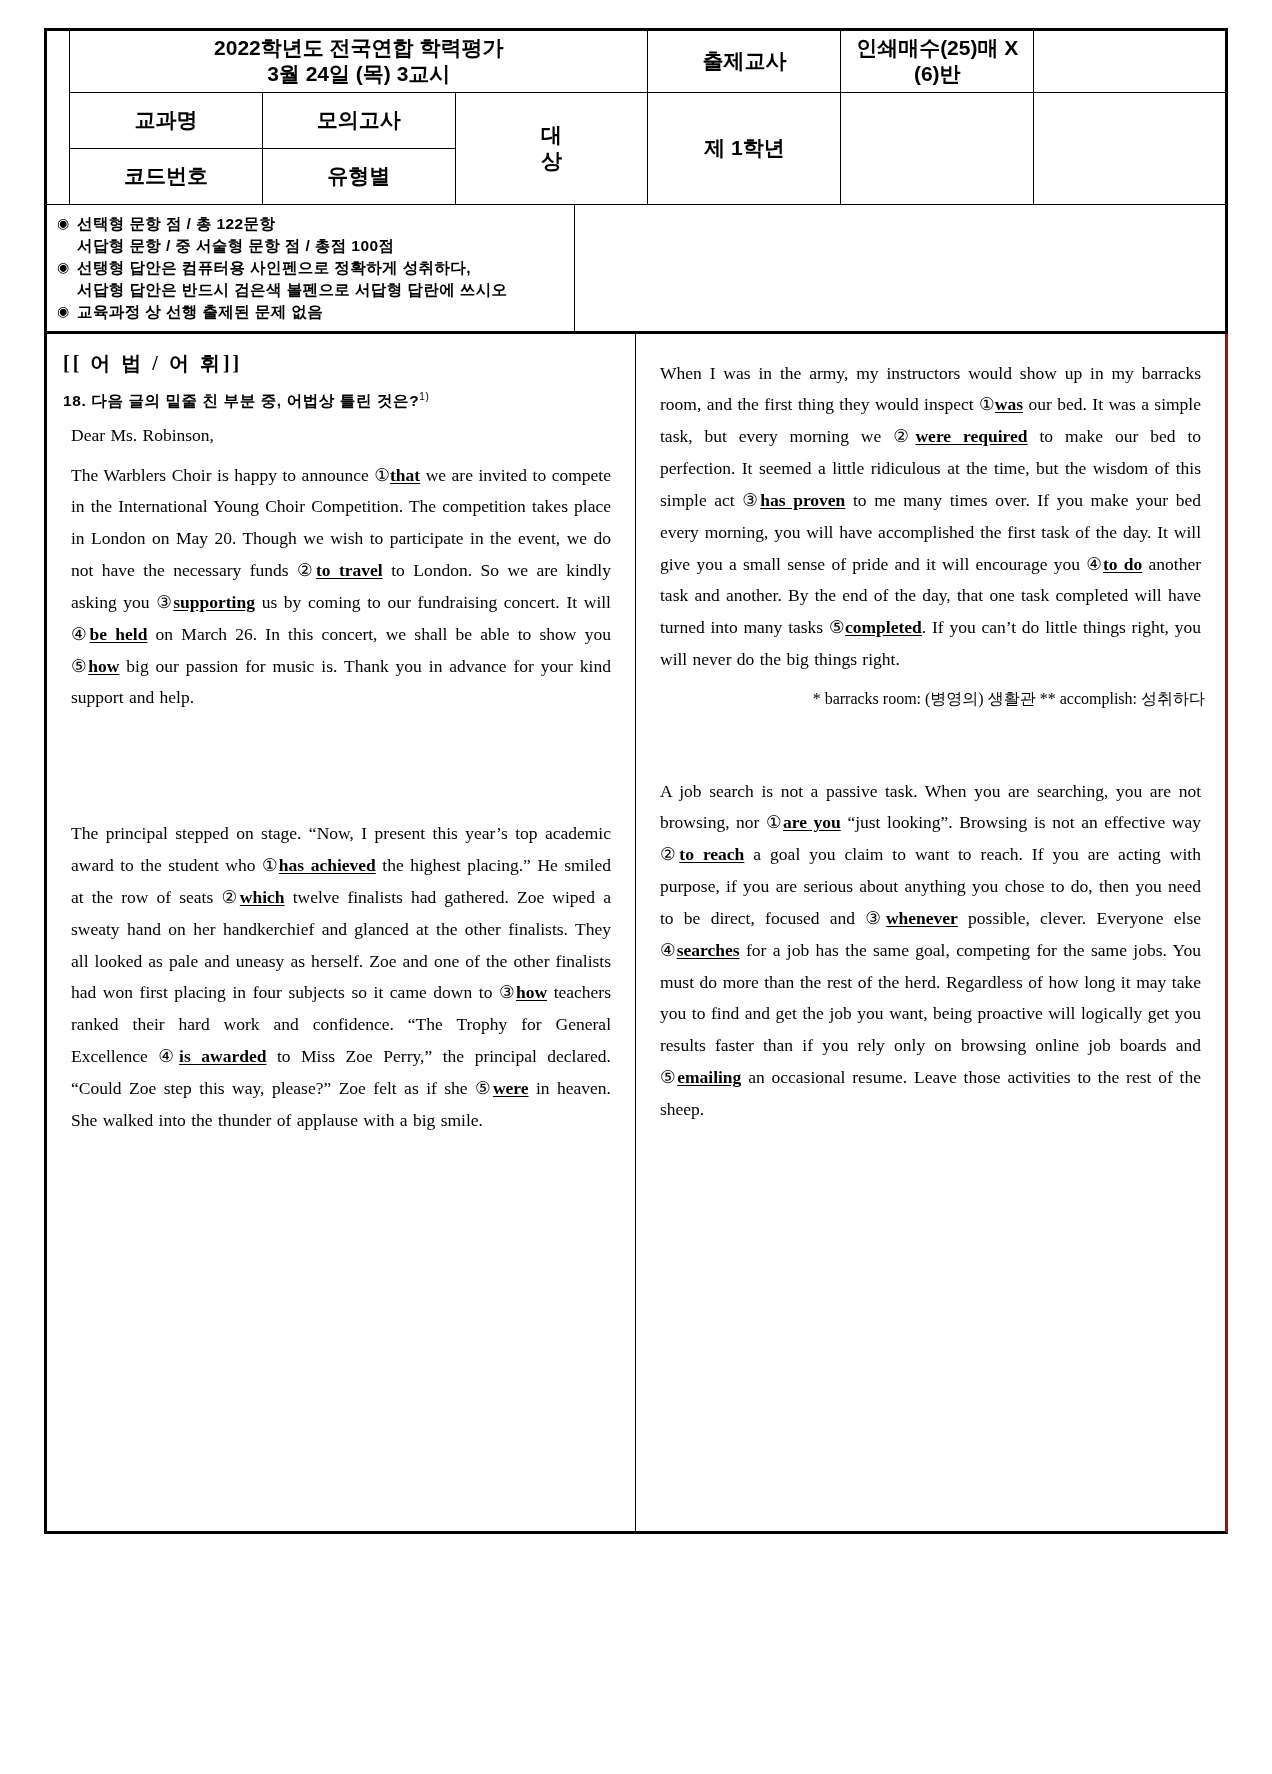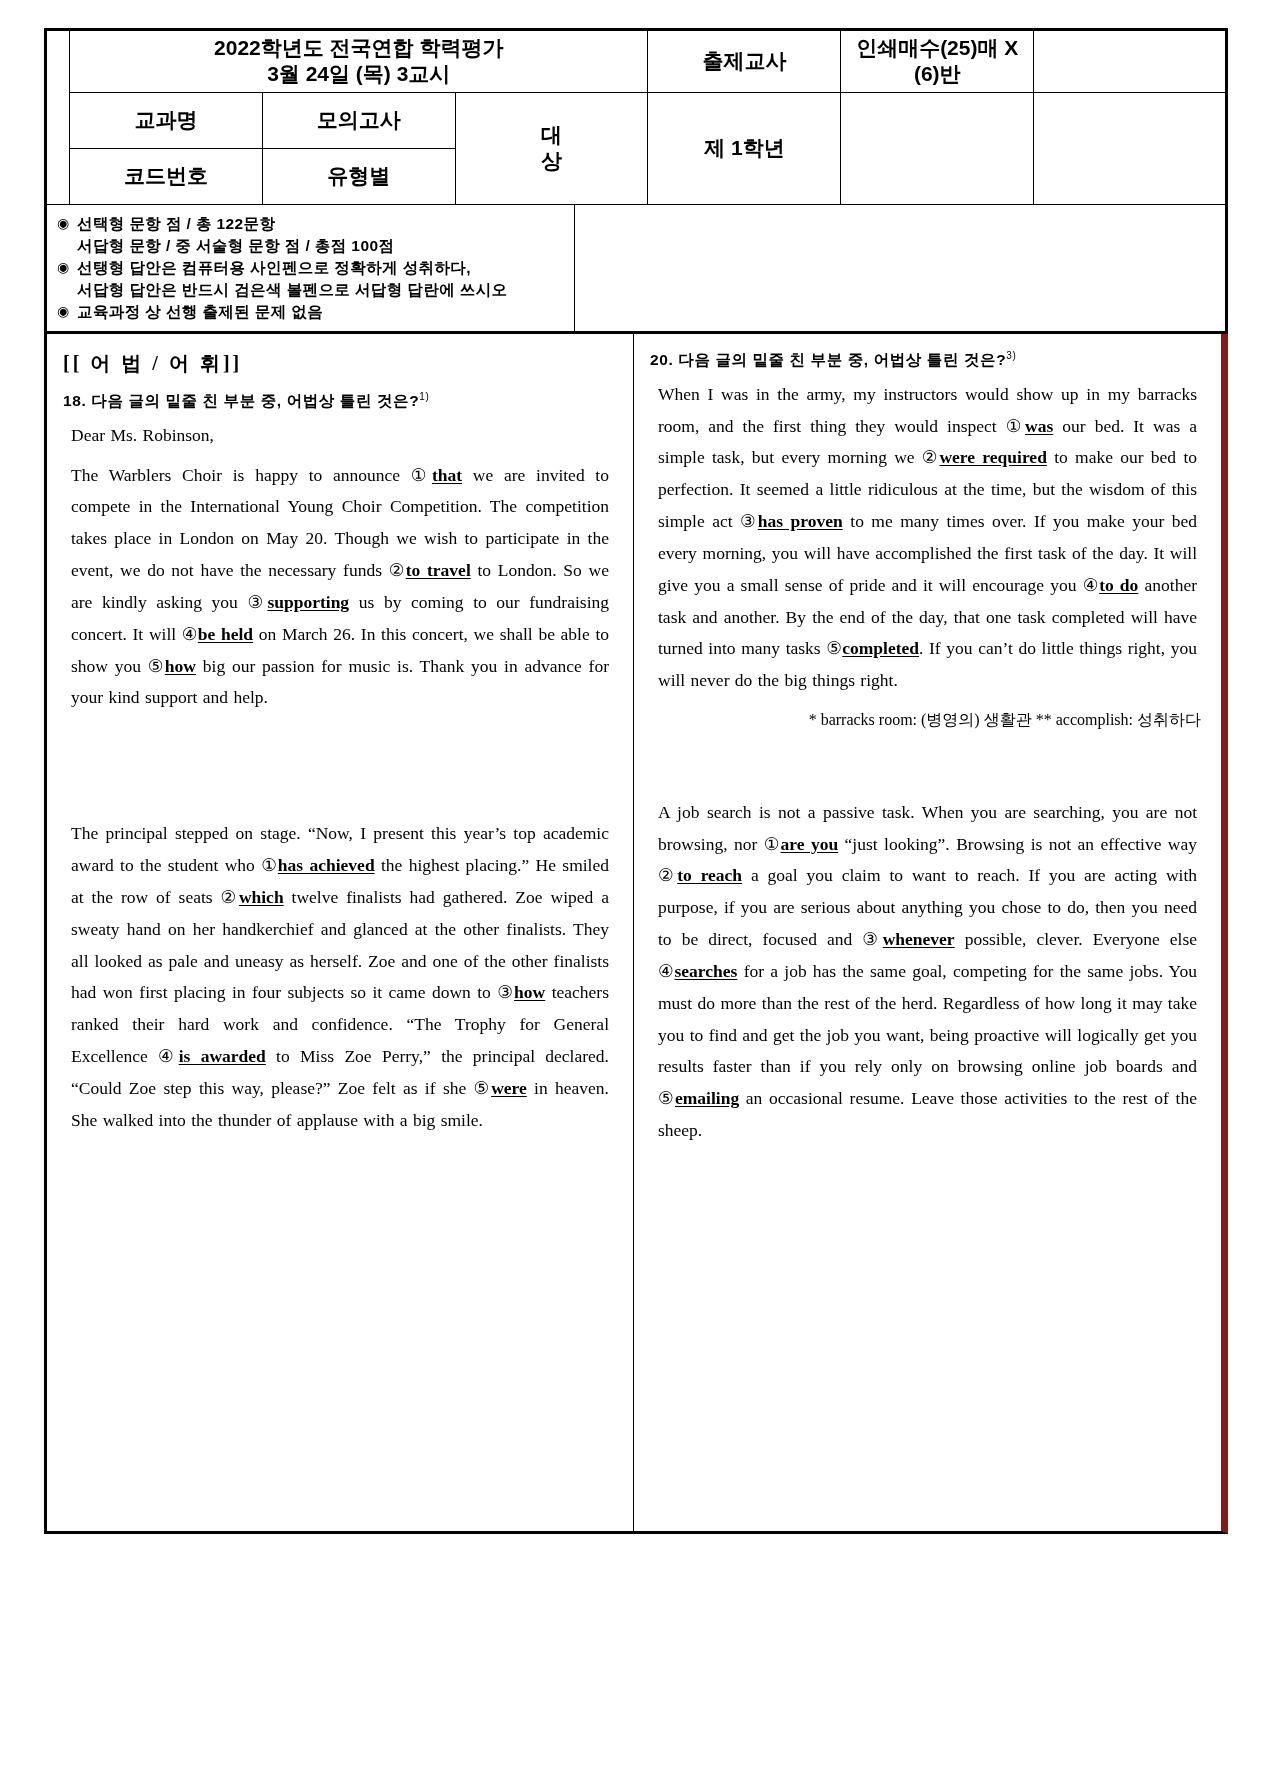--- a/index.html
+++ b/index.html
@@ -81,21 +81,21 @@
     line-height: 1.5;
   }
   .note-body { flex: 1; }
   .note-body .sub { display: block; }
 
   
   .body-wrap {
     display: flex;
     width: 100%;
     border-left: 3px solid #000;
-    border-right: 7px solid #7f1d1d;
+    border-right: 3px solid #7f1d1d;
     border-bottom: 3px solid #000;
     min-height: 1200px;
   }
   .col {
     width: 50%;
     padding: 16px 16px 10px 16px;
   }
   .col-left { border-right: 1px solid #000; }
 
   .section-title {
@@ -226,24 +226,20 @@
       <div class="gap-18"></div>
 
       <div class="q-body">
         <p><span>The principal stepped on stage. “Now, I present this year’s top academic award to the student who </span><span class="circ">①</span><u class="ch">has achieved</u><span> the highest placing.” He smiled at the row of seats </span><span class="circ">②</span><u class="ch">which</u><span> twelve finalists had gathered. Zoe wiped a sweaty hand on her handkerchief and glanced at the other finalists. They all looked as pale and uneasy as herself. Zoe and one of the other finalists had won first placing in four subjects so it came down to </span><span class="circ">③</span><u class="ch">how</u><span> teachers ranked their hard work and confidence. “The Trophy for General Excellence </span><span class="circ">④</span><u class="ch">is awarded</u><span> to Miss Zoe Perry,” the principal declared. “Could Zoe step this way, please?” Zoe felt as if she </span><span class="circ">⑤</span><u class="ch">were</u><span> in heaven. She walked into the thunder of applause with a big smile.</span></p>
       </div>
 
     </div>
 
     <div class="col col-right">
 
-      <div class="q-head">
-        <span>20.</span>
-        <span>다음 글의 밑줄 친 부분 중, 어법상 틀린 것은?</span><sup>3)</sup>
-      </div>
       <div class="q-body">
         <p><span>When I was in the army, my instructors would show up in my barracks room, and the first thing they would inspect </span><span class="circ">①</span><u class="ch">was</u><span> our bed. It was a simple task, but every morning we </span><span class="circ">②</span><u class="ch">were required</u><span> to make our bed to perfection. It seemed a little ridiculous at the time, but the wisdom of this simple act </span><span class="circ">③</span><u class="ch">has proven</u><span> to me many times over. If you make your bed every morning, you will have accomplished the first task of the day. It will give you a small sense of pride and it will encourage you </span><span class="circ">④</span><u class="ch">to do</u><span> another task and another. By the end of the day, that one task completed will have turned into many tasks </span><span class="circ">⑤</span><u class="ch">completed</u><span>. If you can’t do little things right, you will never do the big things right.</span></p>
       </div>
       <div class="gloss">* barracks room: (병영의) 생활관 ** accomplish: 성취하다</div>
 
       <div class="gap-20"></div>
 
       <div class="q-body">
         <p><span>A job search is not a passive task. When you are searching, you are not browsing, nor </span><span class="circ">①</span><u class="ch">are you</u><span> “just looking”. Browsing is not an effective way </span><span class="circ">②</span><u class="ch">to reach</u><span> a goal you claim to want to reach. If you are acting with purpose, if you are serious about anything you chose to do, then you need to be direct, focused and </span><span class="circ">③</span><u class="ch">whenever</u><span> possible, clever. Everyone else </span><span class="circ">④</span><u class="ch">searches</u><span> for a job has the same goal, competing for the same jobs. You must do more than the rest of the herd. Regardless of how long it may take you to find and get the job you want, being proactive will logically get you results faster than if you rely only on browsing online job boards and </span><span class="circ">⑤</span><u class="ch">emailing</u><span> an occasional resume. Leave those activities to the rest of the sheep.</span></p>
       </div>

